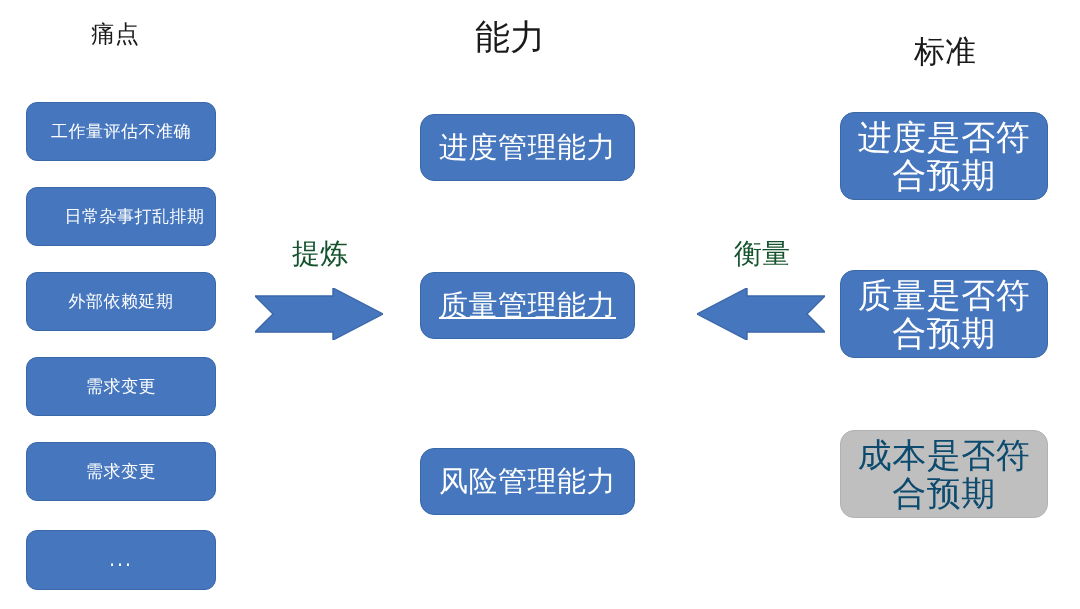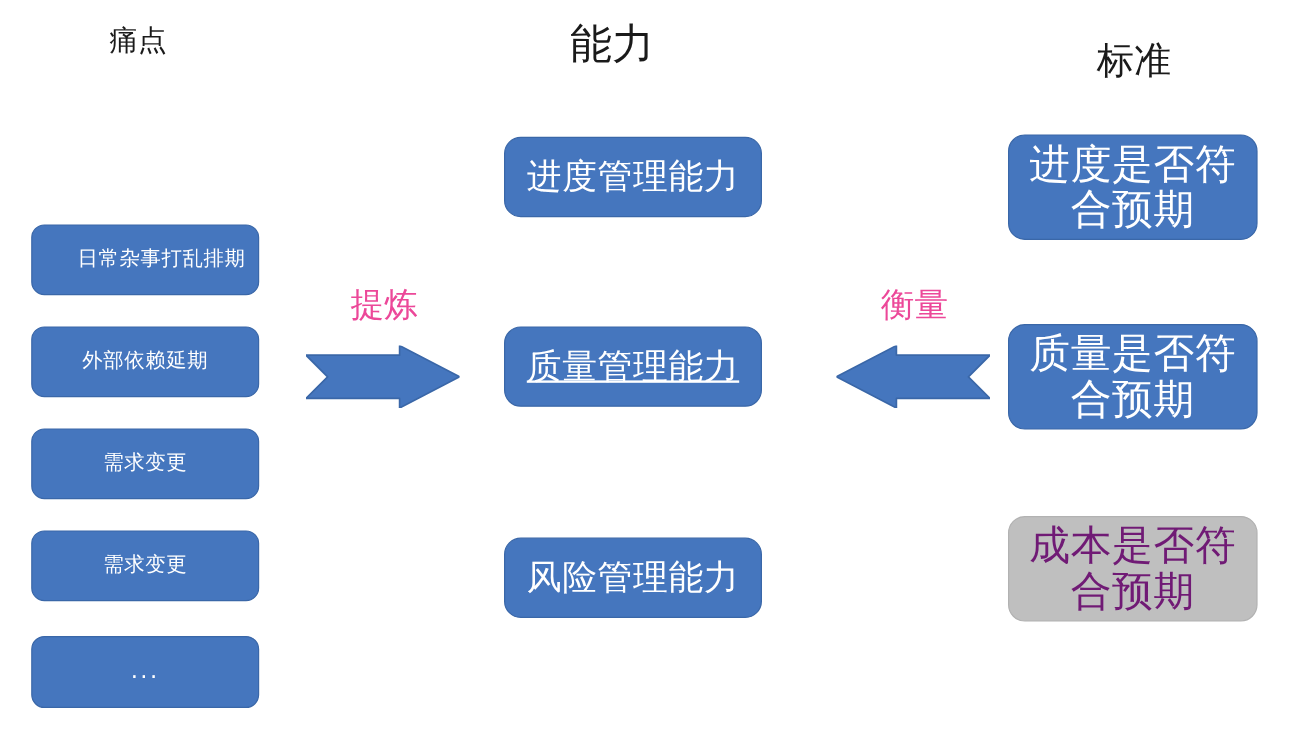--- a/index.html
+++ b/index.html
@@ -63,21 +63,21 @@
     letter-spacing: 0.5px;
     overflow: hidden;
   }
   .node.blue {
     background: #4576BE;
     border: 1px solid #3A67A8;
   }
   .node.gray {
     background: #BFBFBF;
     border: 1px solid #B2B2B2;
-    color: #701a75;
+    color: #0c4a6e;
   }
 
   
   .node.pain {
     left: 26px;
     width: 190px;
     height: 59px;
     font-size: 17px;
     border-radius: 11px;
   }
@@ -119,21 +119,21 @@
   }
   #arrow-extract-group { left: 255px; top: 240px; width: 130px; height: 100px; }
   #arrow-measure-group { left: 697px; top: 240px; width: 130px; height: 100px; }
 
   .arrow-label {
     position: absolute;
     top: 0;
     width: 100%;
     text-align: center;
     font-size: 28px;
-    color: #ec4899;
+    color: #14532d;
     white-space: nowrap;
     line-height: 1;
   }
   .arrow-shape {
     position: absolute;
     top: 48px;
     left: 0;
     width: 128px;
     height: 52px;
   }
@@ -142,20 +142,21 @@
 <body>
 
 <div class="canvas">
 
   <div class="col-header" id="hdr-pain">痛点</div>
 
   <div class="col-header" id="hdr-capability">能力</div>
 
   <div class="col-header" id="hdr-standard">标准</div>
 
+  <div class="node blue pain" id="pain-0">工作量评估不准确</div>
   <div class="node blue pain" id="pain-1">日常杂事打乱排期</div>
   <div class="node blue pain" id="pain-2">外部依赖延期</div>
   <div class="node blue pain" id="pain-3">需求变更</div>
   <div class="node blue pain" id="pain-4">需求变更</div>
   <div class="node blue pain" id="pain-5">...</div>
 
   <div class="node blue capability" id="cap-0">进度管理能力</div>
   <div class="node blue capability" id="cap-1">质量管理能力</div>
   <div class="node blue capability" id="cap-2">风险管理能力</div>
 

